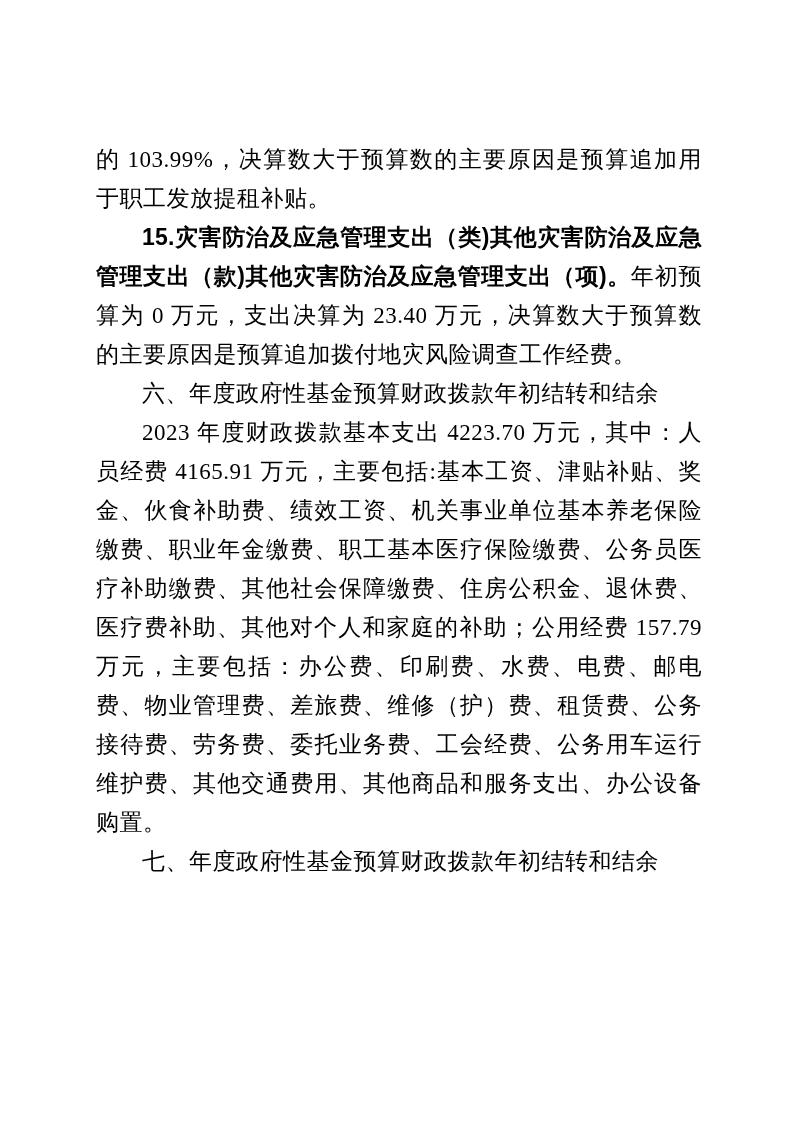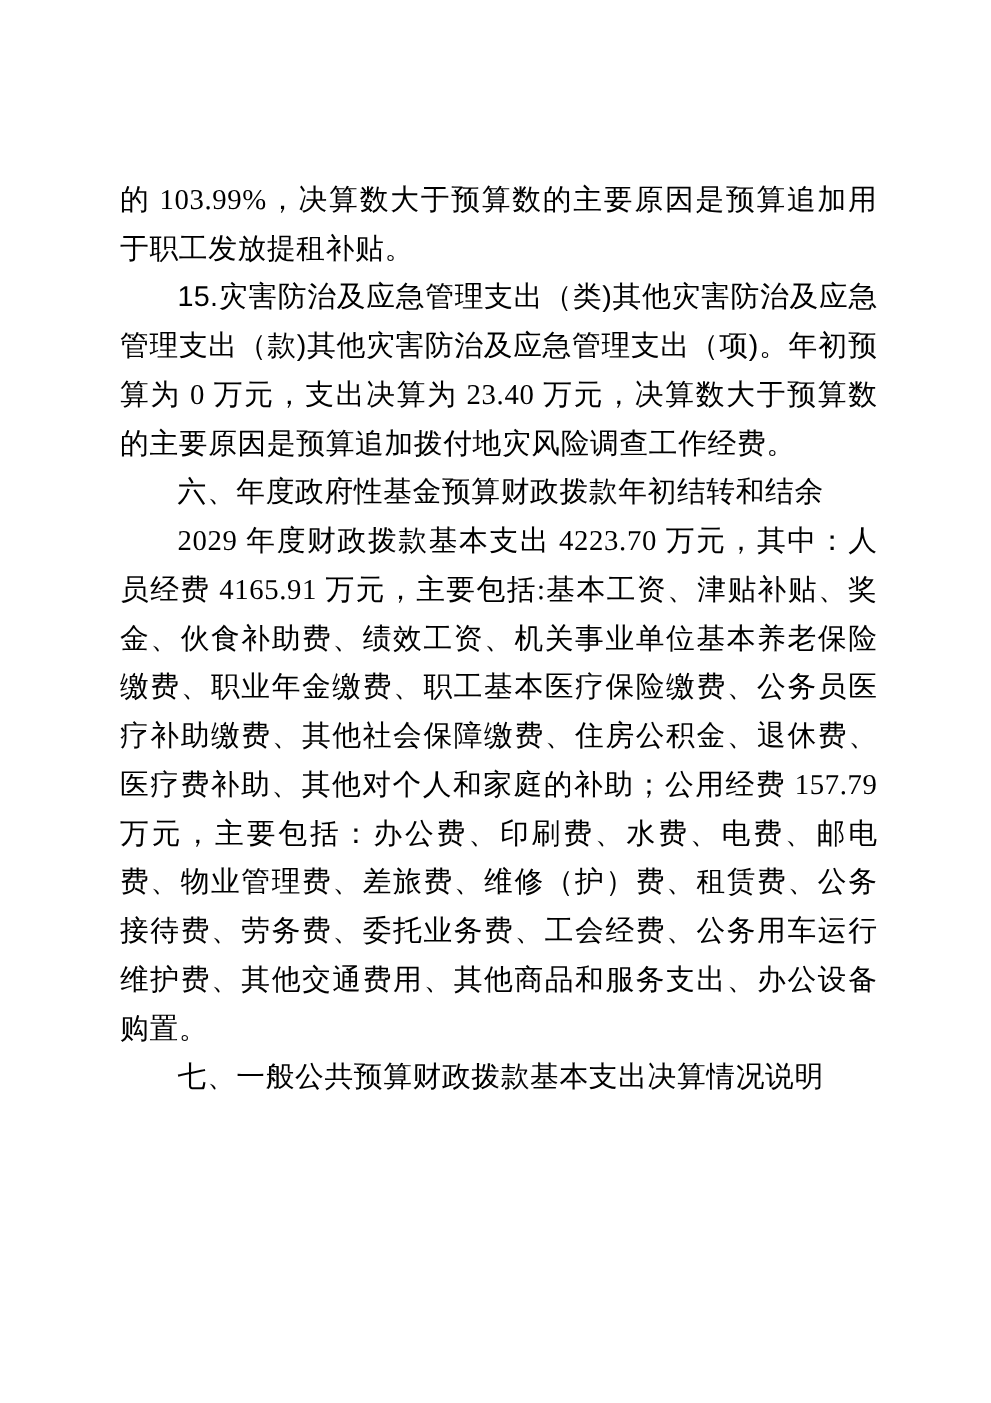--- a/index.html
+++ b/index.html
@@ -29,21 +29,21 @@
   .doc-body p {
     margin: 0;
     padding: 0;
     text-align: justify;
     text-justify: inter-ideograph;
   }
   .doc-body p.indent {
     text-indent: 2em;
   }
   .seg-bold {
-    font-weight: 400;
+    font-weight: 700;
     font-family: "Liberation Sans", "DejaVu Sans", sans-serif;
     letter-spacing: 0.2px;
   }
   .page-number {
     position: absolute;
     right: 100px;
     top: 989px;
     font-size: 16px;
     line-height: 26px;
     font-family: "Liberation Serif", "DejaVu Serif", serif;
@@ -51,17 +51,17 @@
   }
 </style>
 </head>
 <body>
 
 <div class="page">
   <div class="doc-body">
       <p class=""><span class="seg-regular">的 103.99%，决算数大于预算数的主要原因是预算追加用于职工发放提租补贴。</span></p>
       <p class="indent"><span class="seg-bold">15.灾害防治及应急管理支出（类)其他灾害防治及应急管理支出（款)其他灾害防治及应急管理支出（项)。</span><span class="seg-regular">年初预算为 0 万元，支出决算为 23.40 万元，决算数大于预算数的主要原因是预算追加拨付地灾风险调查工作经费。</span></p>
       <p class="indent"><span class="seg-regular">六、年度政府性基金预算财政拨款年初结转和结余</span></p>
-      <p class="indent"><span class="seg-regular">2029 年度财政拨款基本支出 4223.70 万元，其中：人员经费 4165.91 万元，主要包括:基本工资、津贴补贴、奖金、伙食补助费、绩效工资、机关事业单位基本养老保险缴费、职业年金缴费、职工基本医疗保险缴费、公务员医疗补助缴费、其他社会保障缴费、住房公积金、退休费、医疗费补助、其他对个人和家庭的补助；公用经费 157.79 万元，主要包括：办公费、印刷费、水费、电费、邮电费、物业管理费、差旅费、维修（护）费、租赁费、公务接待费、劳务费、委托业务费、工会经费、公务用车运行维护费、其他交通费用、其他商品和服务支出、办公设备购置。</span></p>
-      <p class="indent"><span class="seg-regular">七、一般公共预算财政拨款基本支出决算情况说明</span></p>
+      <p class="indent"><span class="seg-regular">2023 年度财政拨款基本支出 4223.70 万元，其中：人员经费 4165.91 万元，主要包括:基本工资、津贴补贴、奖金、伙食补助费、绩效工资、机关事业单位基本养老保险缴费、职业年金缴费、职工基本医疗保险缴费、公务员医疗补助缴费、其他社会保障缴费、住房公积金、退休费、医疗费补助、其他对个人和家庭的补助；公用经费 157.79 万元，主要包括：办公费、印刷费、水费、电费、邮电费、物业管理费、差旅费、维修（护）费、租赁费、公务接待费、劳务费、委托业务费、工会经费、公务用车运行维护费、其他交通费用、其他商品和服务支出、办公设备购置。</span></p>
+      <p class="indent"><span class="seg-regular">七、年度政府性基金预算财政拨款年初结转和结余</span></p>
     </div>
   <div class="page-number">-26-</div>
 </div>
 
 </body></html>

